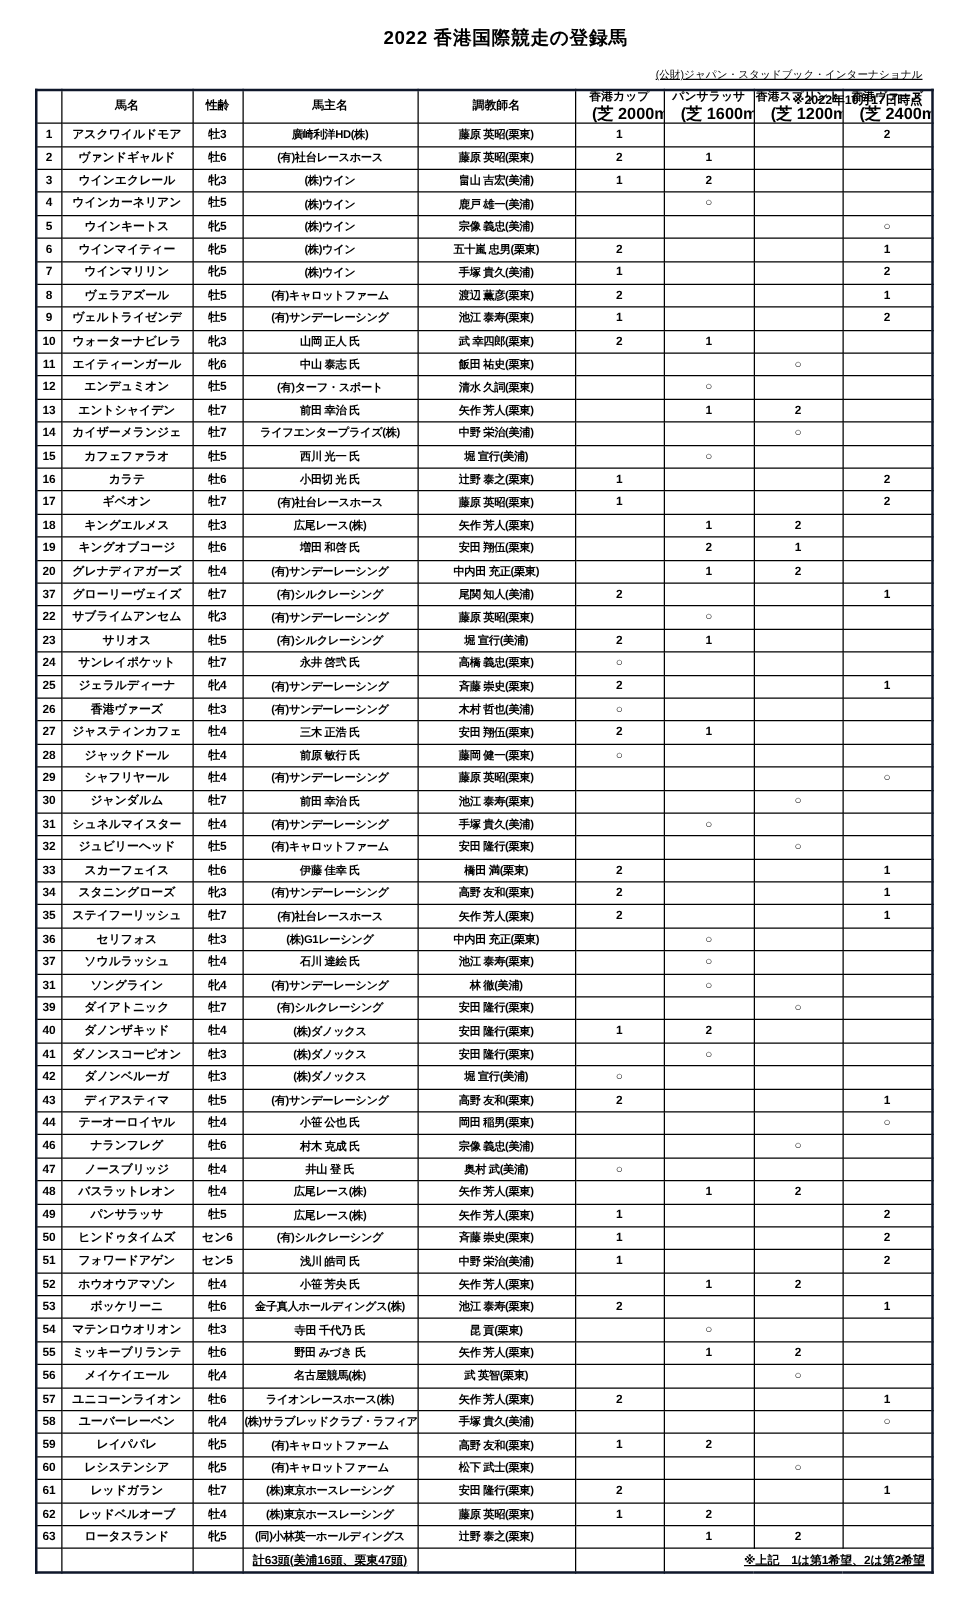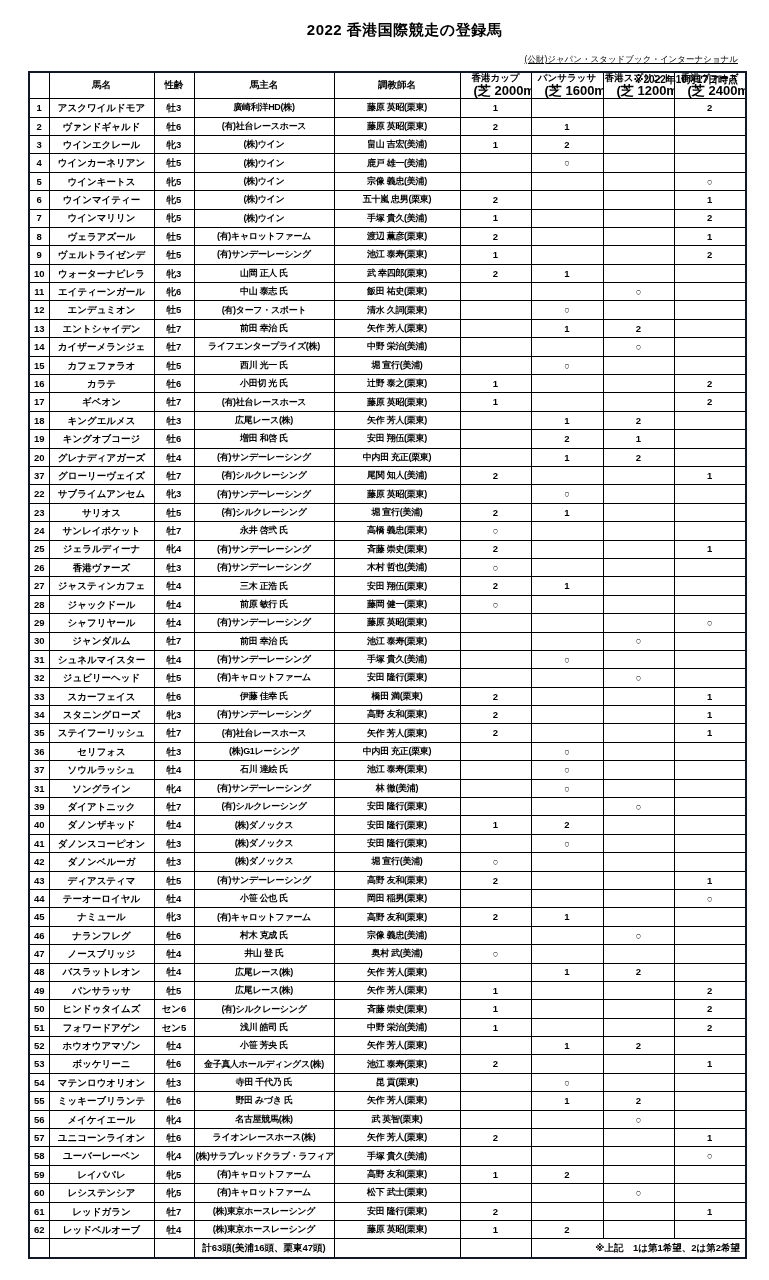--- a/index.html
+++ b/index.html
@@ -12,21 +12,21 @@
   table.reg{position:absolute;left:28px;top:71px;width:717px;border-collapse:collapse;
         table-layout:fixed;border:2px solid #0f172a;}
   th,td{border:1px solid #000;padding:0 1px;text-align:center;overflow:hidden;
         white-space:nowrap;vertical-align:middle;}
   thead th{font-size:9.5px;font-weight:bold;height:23px;line-height:1.12;
         border-bottom:1.5px solid #000;}
   thead th .dist{font-weight:bold;font-size:13px;display:block;margin-left:12px;}
   tbody td{font-size:9.5px;font-weight:bold;height:17.4px;line-height:1;}
   tbody tr{height:18.4px;}
   td.owner,td.trainer{font-size:9px;letter-spacing:-0.3px;}
-  tfoot td{font-size:9.5px;font-weight:bold;height:17.4px;}
+  tfoot td{font-size:9.5px;font-weight:bold;height:17.4px;text-decoration:underline;}
   tfoot td.legend{text-align:right;padding-right:5px;}
 </style>
 </head>
 <body>
 
 <div class="sheet">
   <div class="title">2022 香港国際競走の登録馬</div>
   <div class="note-date">※2022年10月17日時点</div>
   <div class="note-org">(公財)ジャパン・スタッドブック・インターナショナル</div>
 
@@ -534,31 +534,20 @@
           <td class="horse">テーオーロイヤル</td>
           <td class="sex">牡4</td>
           <td class="owner">小笹 公也 氏</td>
           <td class="trainer">岡田 稲男(栗東)</td>
           <td class="race"></td>
           <td class="race"></td>
           <td class="race"></td>
           <td class="race">○</td>
         </tr>
         <tr>
-          <td class="num">45</td>
-          <td class="horse">ナミュール</td>
-          <td class="sex">牝3</td>
-          <td class="owner">(有)キャロットファーム</td>
-          <td class="trainer">高野 友和(栗東)</td>
-          <td class="race">2</td>
-          <td class="race">1</td>
-          <td class="race"></td>
-          <td class="race"></td>
-        </tr>
-        <tr>
           <td class="num">46</td>
           <td class="horse">ナランフレグ</td>
           <td class="sex">牡6</td>
           <td class="owner">村木 克成 氏</td>
           <td class="trainer">宗像 義忠(美浦)</td>
           <td class="race"></td>
           <td class="race"></td>
           <td class="race">○</td>
           <td class="race"></td>
         </tr>
@@ -729,20 +718,31 @@
         </tr>
         <tr>
           <td class="num">62</td>
           <td class="horse">レッドベルオーブ</td>
           <td class="sex">牡4</td>
           <td class="owner">(株)東京ホースレーシング</td>
           <td class="trainer">藤原 英昭(栗東)</td>
           <td class="race">1</td>
           <td class="race">2</td>
           <td class="race"></td>
+          <td class="race"></td>
+        </tr>
+        <tr>
+          <td class="num">63</td>
+          <td class="horse">ロータスランド</td>
+          <td class="sex">牝5</td>
+          <td class="owner">(同)小林英一ホールディングス</td>
+          <td class="trainer">辻野 泰之(栗東)</td>
+          <td class="race"></td>
+          <td class="race">1</td>
+          <td class="race">2</td>
           <td class="race"></td>
         </tr>
       </tbody>
     <tfoot>
       <tr>
         <td></td>
         <td></td>
         <td></td>
         <td>計63頭(美浦16頭、栗東47頭)</td>
         <td></td>

